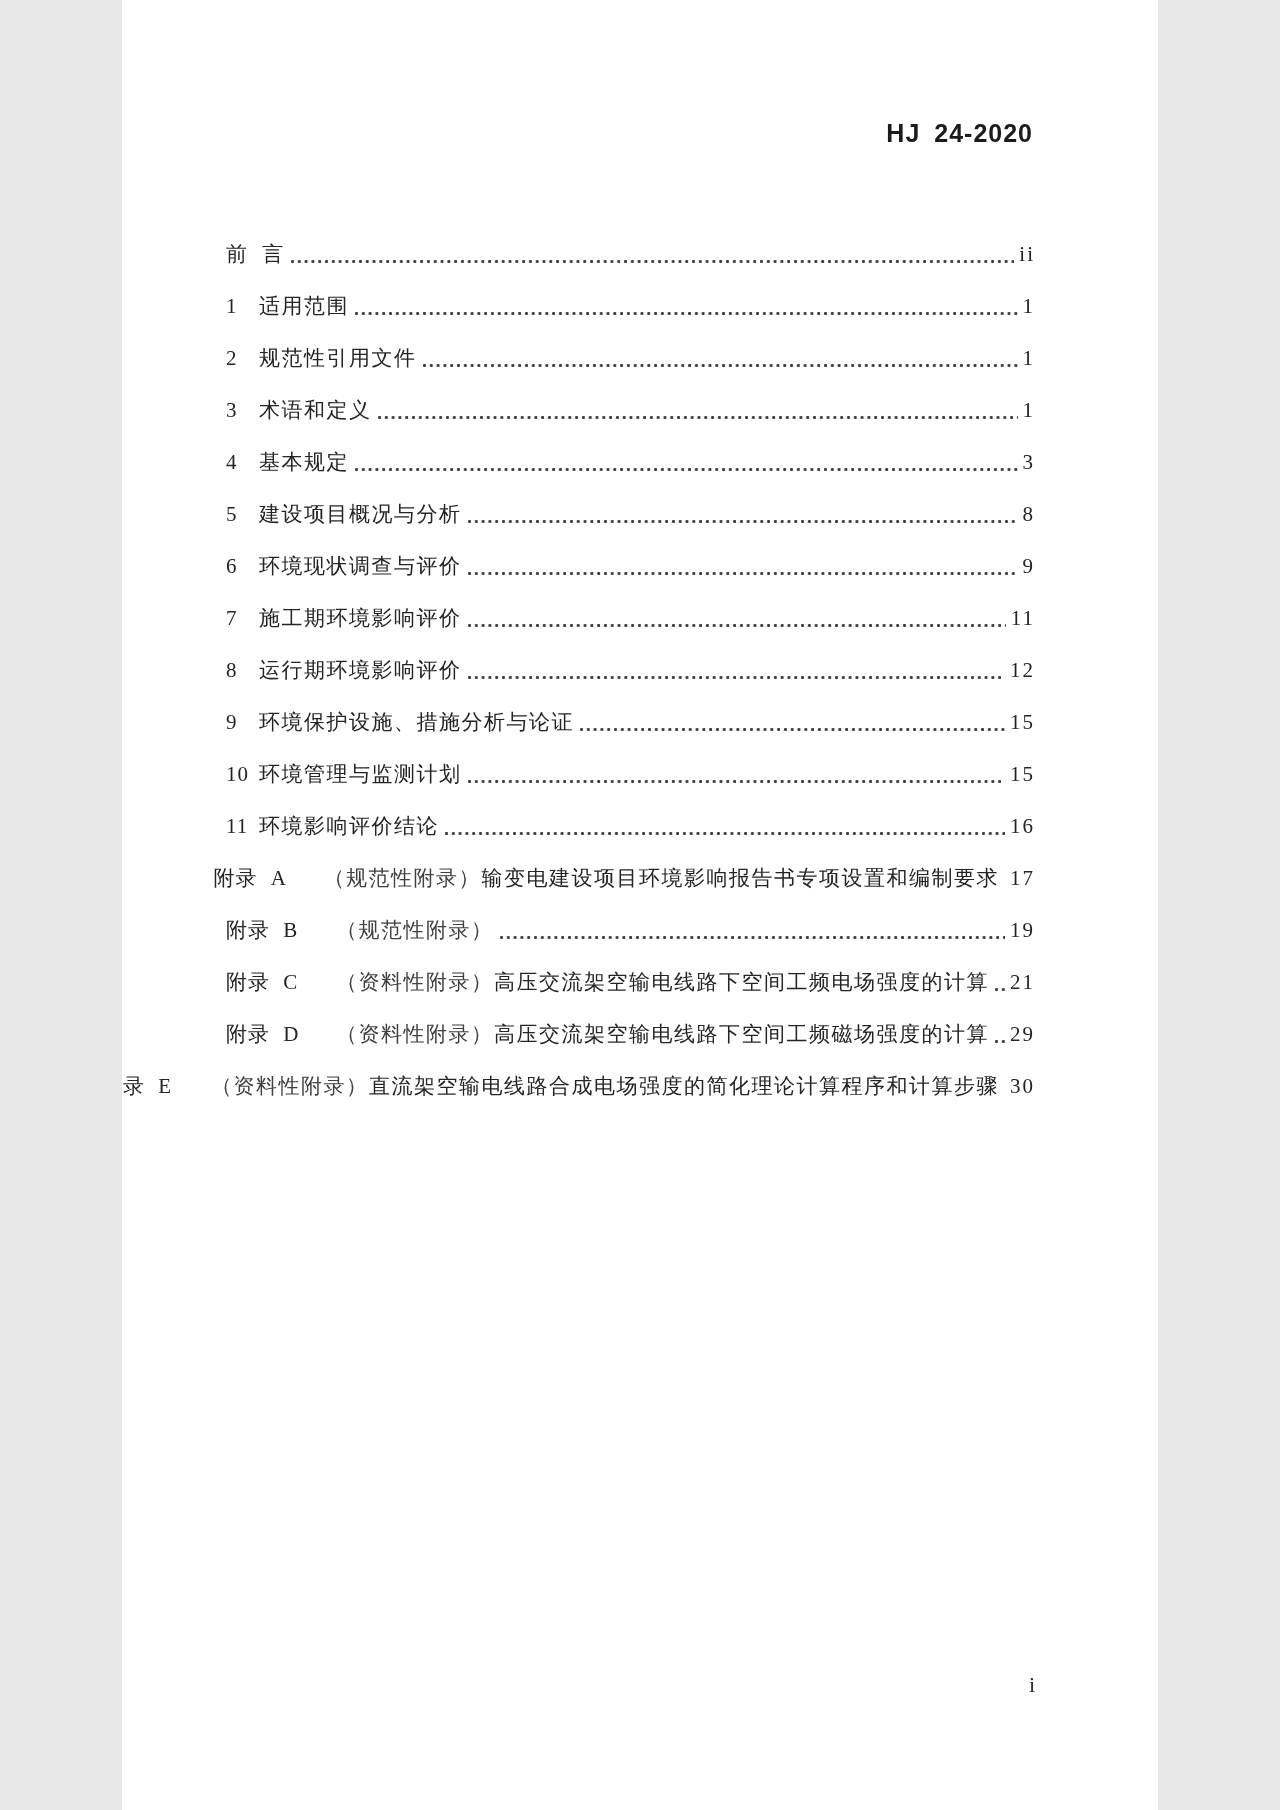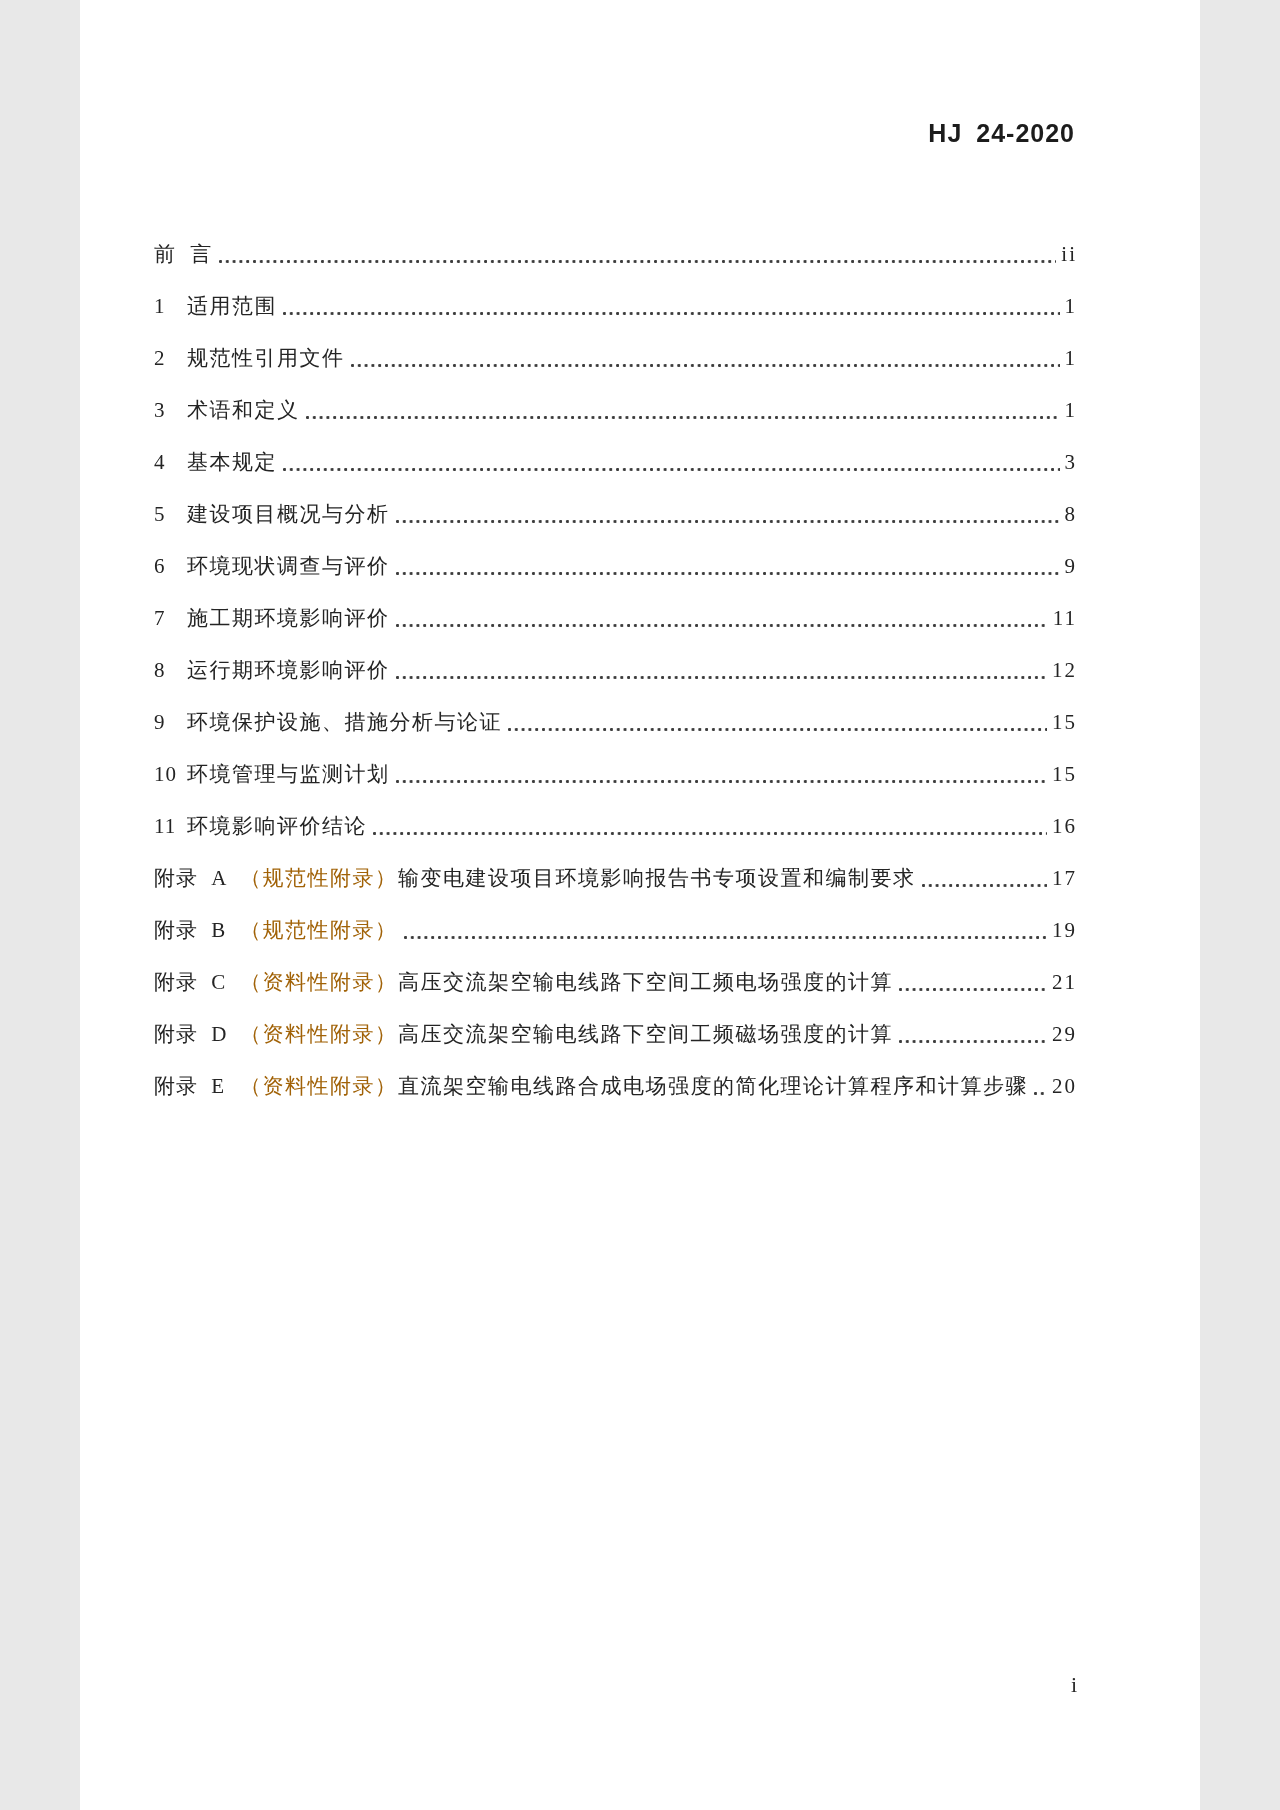--- a/index.html
+++ b/index.html
@@ -3,26 +3,26 @@
 <meta charset="utf-8">
 <style>
   html, body {
     margin: 0;
     padding: 0;
     background: #e8e8e8;
     font-family: "Liberation Serif", serif;
   }
   .page {
     position: relative;
-    width: 1120px;
+    width: 1036px;
     height: 1810px;
     margin: 0 auto;
     background: #ffffff;
     box-sizing: border-box;
-    padding: 118px 125px 0 74px;
+    padding: 118px 125px 0 104px;
     color: #222222;
     overflow: hidden;
   }
   .header {
     text-align: right;
     font-family: "Liberation Sans", sans-serif;
     font-size: 25px;
     font-weight: 600;
     line-height: 30px;
     letter-spacing: 1px;
@@ -59,21 +59,22 @@
     word-spacing: 7px;
     color: #242424;
   }
   .no.appendix {
     min-width: 86px;
   }
   .kind {
     display: inline-block;
     min-width: 158px;
     letter-spacing: 1.5px;
-    color: #a16207;
+    color: #404040;
+    margin-left: 24px;
   }
   .title {
     letter-spacing: 1.5px;
     word-spacing: 7px;
     color: #242424;
   }
   .dots {
     flex: 1 1 auto;
     align-self: flex-end;
     height: 3px;
@@ -212,18 +213,18 @@
     <span class="kind">（资料性附录）</span>
     <span class="title">高压交流架空输电线路下空间工频磁场强度的计算</span>
     <span class="dots"></span>
     <span class="pagenum">29</span>
   </div>
       <div class="row">
     <span class="no appendix">附录 E</span>
     <span class="kind">（资料性附录）</span>
     <span class="title">直流架空输电线路合成电场强度的简化理论计算程序和计算步骤</span>
     <span class="dots"></span>
-    <span class="pagenum">20</span>
+    <span class="pagenum">30</span>
   </div>
     </div>
 
   <div class="footer">i</div>
 </div>
 
 </body></html>

